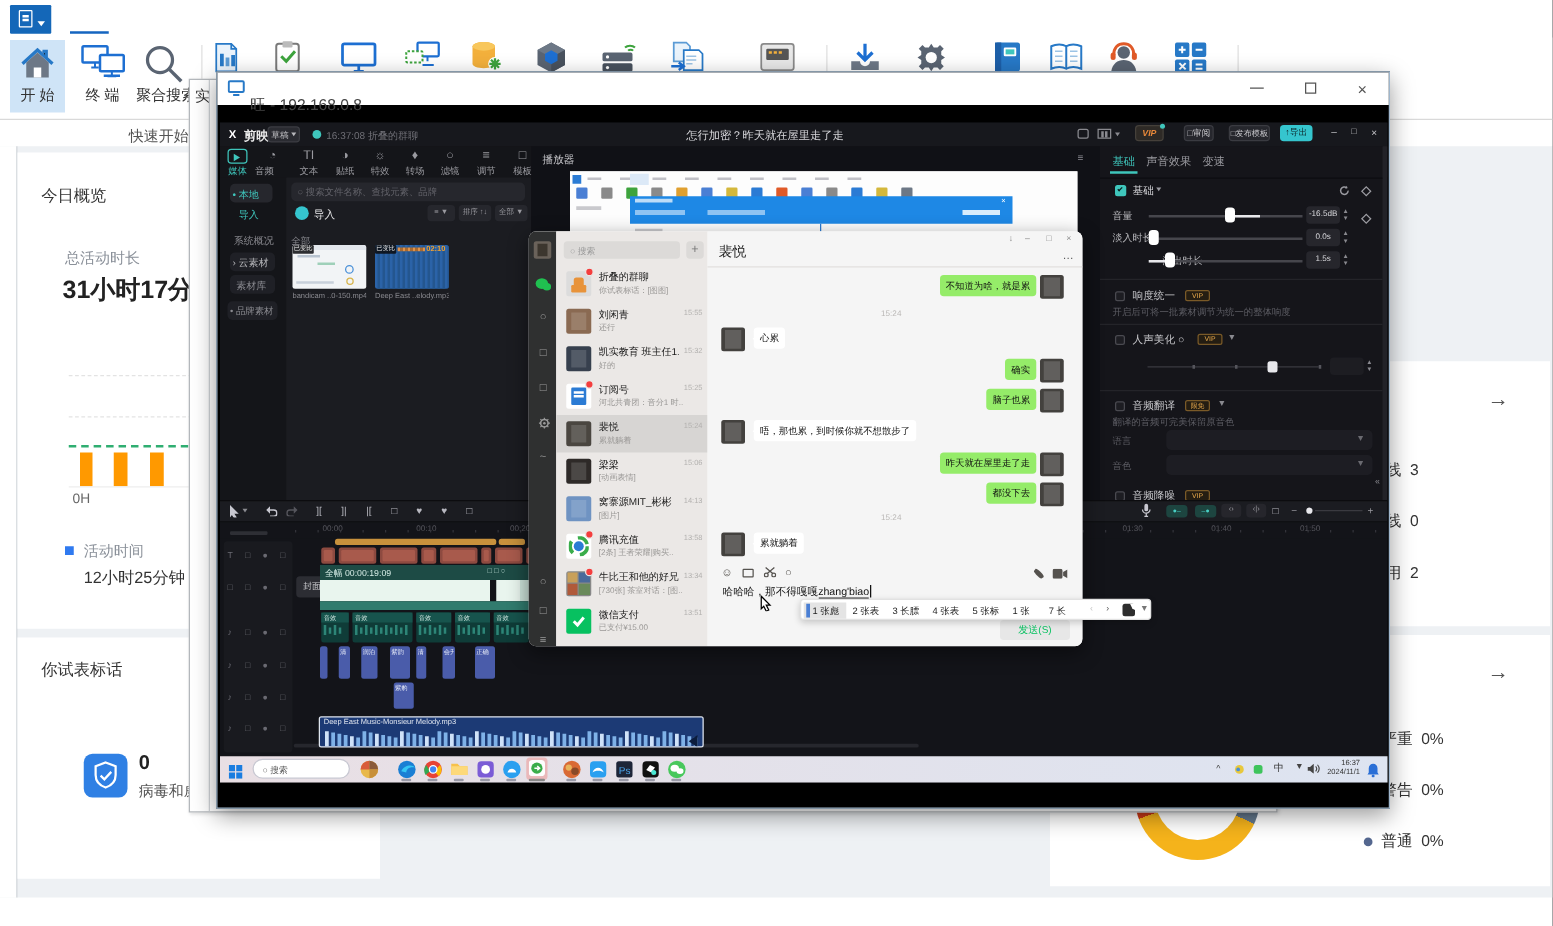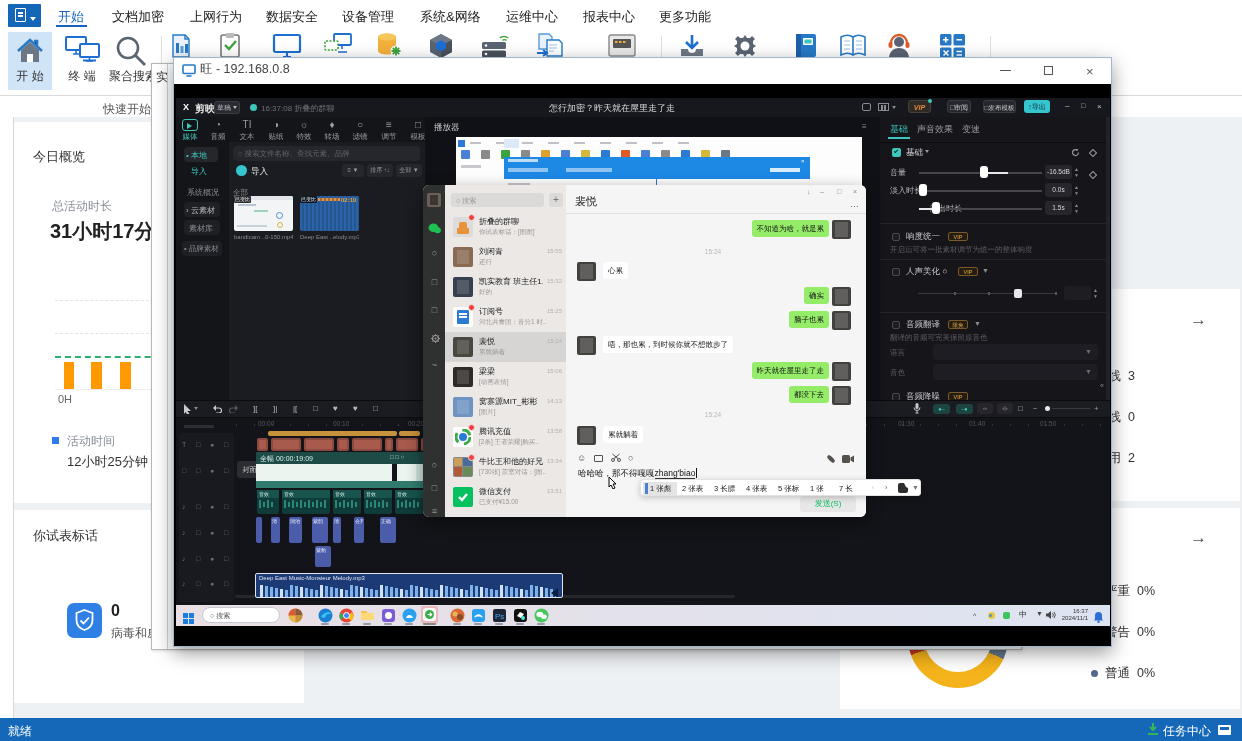--- a/index.html
+++ b/index.html
@@ -8,31 +8,20 @@
 </style></head>
 <body>
 
 <div class="a" id="app" style="left:0;top:0;width:1242px;height:741px;background:#fff">
 
   <div class="a" style="left:8px;top:4px;width:33px;height:23px;background:#1467b8;border-radius:1px">
     <div class="a" style="left:7px;top:4px;width:11px;height:14px;border:1.5px solid #fff;border-radius:1px"></div>
     <div class="a" style="left:10px;top:8px;width:5px;height:1.5px;background:#fff"></div>
     <div class="a" style="left:10px;top:11px;width:5px;height:1.5px;background:#fff"></div>
     <div class="a" style="left:22px;top:13px;width:0;height:0;border:3px solid transparent;border-top:4px solid #fff"></div>
-  </div>
-  <div class="a" style="top:8px;left:0;width:1242px;height:20px;font-size:13px;color:#222;white-space:nowrap">
-    <span class="a" style="left:58px;color:#1565c0">开始</span>
-    <span class="a" style="left:112px">文档加密</span>
-    <span class="a" style="left:190px">上网行为</span>
-    <span class="a" style="left:266px">数据安全</span>
-    <span class="a" style="left:342px">设备管理</span>
-    <span class="a" style="left:420px">系统&amp;网络</span>
-    <span class="a" style="left:506px">运维中心</span>
-    <span class="a" style="left:583px">报表中心</span>
-    <span class="a" style="left:659px">更多功能</span>
   </div>
   <div class="a" style="left:56px;top:25px;width:31px;height:2px;background:#1565c0"></div>
 
   <div class="a" style="left:0;top:30px;width:1242px;height:66px;background:#fff;border-bottom:1px solid #d9d9d9"></div>
   <div class="a" style="left:8px;top:32px;width:44px;height:58px;background:#cfe4f7"></div>
   <svg class="a" style="left:16px;top:38px" width="28" height="26" viewBox="0 0 28 26">
       <path d="M2 13L14 2l12 11" fill="none" stroke="#2779c7" stroke-width="2.6"></path>
       <path d="M18 3h3v5" stroke="#2779c7" stroke-width="2.6"></path>
       <path d="M5 12v12h18V12l-9-8z" fill="#6d7886"></path>
       <rect x="11" y="16" width="6" height="8" fill="#fff"></rect>
@@ -192,47 +181,34 @@
         <div class="a" style="left:16px;top:16px;width:68px;height:68px;border-radius:50%;background:#fff"></div>
       </div>
     <div class="a" style="left:251px;top:80px;width:7px;height:7px;border-radius:50%;background:#c23531"></div>
     <div class="a" style="left:265px;top:75px;font-size:12.5px;color:#333">严重&nbsp;&nbsp;0%</div>
     <div class="a" style="left:251px;top:121px;width:7px;height:7px;border-radius:50%;background:#f5a623"></div>
     <div class="a" style="left:265px;top:116px;font-size:12.5px;color:#333">警告&nbsp;&nbsp;0%</div>
     <div class="a" style="left:251px;top:162px;width:7px;height:7px;border-radius:50%;background:#54678f"></div>
     <div class="a" style="left:265px;top:157px;font-size:12.5px;color:#333">普通&nbsp;&nbsp;0%</div>
   </div>
 
-  <div class="a" style="left:0;top:718px;width:1242px;height:23px;background:#1568b8">
-    <div class="a" style="left:8px;top:5px;font-size:12px;color:#fff">就绪</div>
-    <div class="a" style="left:1147px;top:4px;width:12px;height:14px">
-      <svg width="12" height="14">
-          <path d="M6 1v7M3 5l3 3 3-3" stroke="#35b558" stroke-width="2" fill="none"></path>
-          <path d="M1 11h10v2H1z" fill="#35b558"></path>
-        </svg>
-    </div>
-    <div class="a" style="left:1163px;top:5px;font-size:12px;color:#fff">任务中心</div>
-    <div class="a" style="left:1218px;top:7px;width:13px;height:10px;background:#fff;border-radius:1px">
-      <div class="a" style="left:2px;top:2px;width:9px;height:3px;background:#1568b8"></div>
-    </div>
-  </div>
 </div>
 
 <div class="a" style="left:151px;top:63px;width:871px;height:587px;background:#fff;border:1px solid #b4b8bc;box-shadow:1px 1px 3px rgba(0,0,0,.15)">
   <div class="a" style="left:4px;top:5px;font-size:12px;color:#333">实</div>
     <div class="a" style="left:15px;top:0;width:1px;height:585px;background:#d0d4d8"></div>
 </div>
 
 <div class="a" id="rw" style="left:173px;top:57px;width:939px;height:590px;background:#000;border:1px solid #9fb6cc;box-shadow:0 6px 18px rgba(0,0,0,.4)">
   <div class="a" id="rw-title" style="left:0;top:0;width:937px;height:26px;background:#fff">
     <svg class="a" style="left:8px;top:6px" width="14" height="13" viewBox="0 0 14 13">
         <rect x="1" y="1" width="12" height="8.5" rx="1" fill="none" stroke="#2779c7" stroke-width="1.6"></rect>
         <path d="M4.5 12h5" stroke="#2779c7" stroke-width="1.6"></path>
       </svg>
-    <div class="a" style="left:26px;top:3px;font-size:12.5px;color:#444">旺 - 192.168.0.8</div>
+    <div class="a" style="left:26px;top:18px;font-size:12.5px;color:#444">旺 - 192.168.0.8</div>
     <div class="a" style="left:826px;top:12px;width:11px;height:1px;background:#555"></div>
     <div class="a" style="left:870px;top:8px;width:9px;height:9px;border:1px solid #555"></div>
     <div class="a" style="left:912px;top:6px;font-size:13px;color:#555">×</div>
   </div>
   <div class="a" id="screen" style="left:2px;top:40px;width:934px;height:528px;background:#141519;overflow:hidden">
       <div class="a" style="left:0;top:0;width:934px;height:19px;background:#17181d"></div>
       <div class="a" style="left:7px;top:4px;width:10px;height:10px;color:#fff;font-size:9px;font-weight:bold">X</div>
       <div class="a" style="left:19px;top:4px;font-size:10px;color:#e8e8e8;font-weight:bold">剪映</div>
       <div class="a" style="left:38px;top:3px;width:26px;height:13px;background:#2a2b31;border:1px solid #3c3d43;border-radius:3px"></div>
       <div class="a" style="left:41px;top:5px;font-size:7px;color:#b8b8bc">草稿 <span style="display:inline-block;width:0;height:0;border:2px solid transparent;border-top:3px solid #b8b8bc;vertical-align:middle"></span></div>
@@ -259,21 +235,21 @@
         <span style="display:block;text-align:center;font-size:7px;color:#0c2326;line-height:13px">↑导出</span>
       </div>
       <div class="a" style="left:889px;top:3px;font-size:8px;color:#c8c8cc">–</div>
       <div class="a" style="left:905px;top:4px;font-size:7px;color:#c8c8cc">□</div>
       <div class="a" style="left:921px;top:4px;font-size:8px;color:#c8c8cc">×</div>
       <div class="a" style="left:0;top:19px;width:934px;height:25px;background:#141519"></div>
       <div class="a" style="left:6px;top:21px;width:16px;height:12px;border:1px solid #3fc6bc;border-radius:3px"></div>
       <div class="a" style="left:11px;top:25px;width:0;height:0;border:3px solid transparent;border-left:5px solid #3fc6bc"></div>
       <div class="a" style="left:0px;top:34px;width:28px;text-align:center;font-size:7.5px;color:#3fc6bc">媒体</div>
       <div class="a" style="left:32px;top:21px;width:20px;text-align:center;font-size:10px;color:#9a9aa0">◔</div>
-      <div class="a" style="left:28px;top:34px;width:28px;text-align:center;font-size:7.5px;color:#9a9aa0">音频</div>
+      <div class="a" style="left:28px;top:34px;width:28px;text-align:left;font-size:7.5px;color:#9a9aa0">音频</div>
       <div class="a" style="left:61px;top:21px;width:20px;text-align:center;font-size:10px;color:#9a9aa0">TI</div>
       <div class="a" style="left:57px;top:34px;width:28px;text-align:center;font-size:7.5px;color:#9a9aa0">文本</div>
       <div class="a" style="left:90px;top:21px;width:20px;text-align:center;font-size:10px;color:#9a9aa0">◑</div>
       <div class="a" style="left:86px;top:34px;width:28px;text-align:center;font-size:7.5px;color:#9a9aa0">贴纸</div>
       <div class="a" style="left:118px;top:21px;width:20px;text-align:center;font-size:10px;color:#9a9aa0">☼</div>
       <div class="a" style="left:114px;top:34px;width:28px;text-align:center;font-size:7.5px;color:#9a9aa0">特效</div>
       <div class="a" style="left:146px;top:21px;width:20px;text-align:center;font-size:10px;color:#9a9aa0">♦</div>
       <div class="a" style="left:142px;top:34px;width:28px;text-align:center;font-size:7.5px;color:#9a9aa0">转场</div>
       <div class="a" style="left:174px;top:21px;width:20px;text-align:center;font-size:10px;color:#9a9aa0">○</div>
       <div class="a" style="left:170px;top:34px;width:28px;text-align:center;font-size:7.5px;color:#9a9aa0">滤镜</div>

